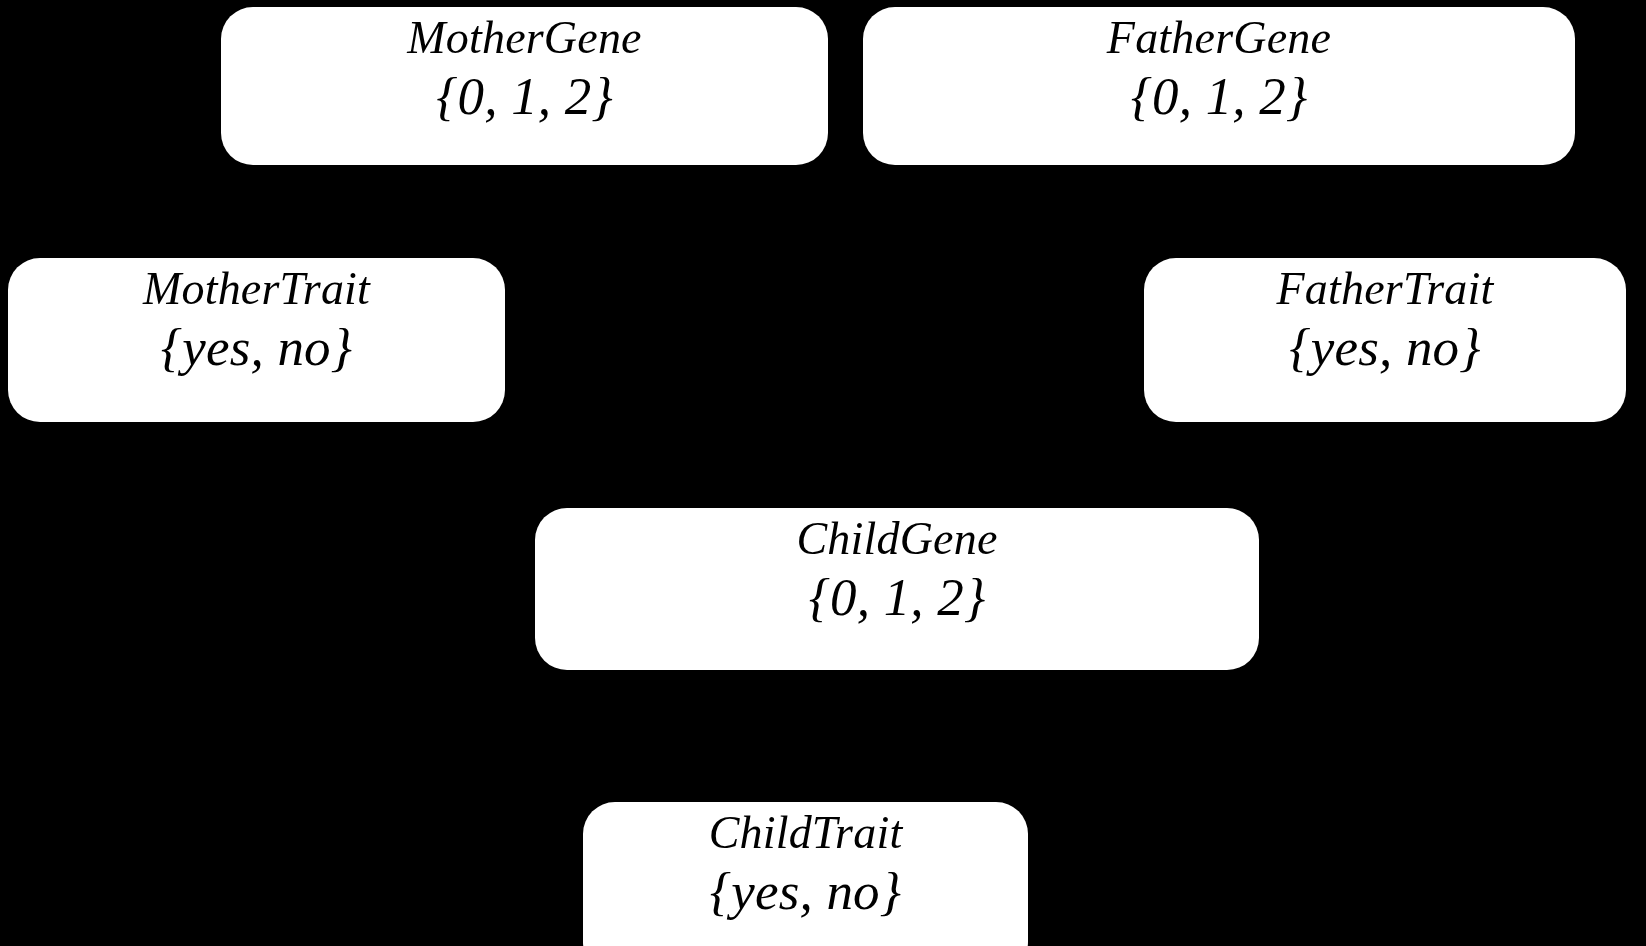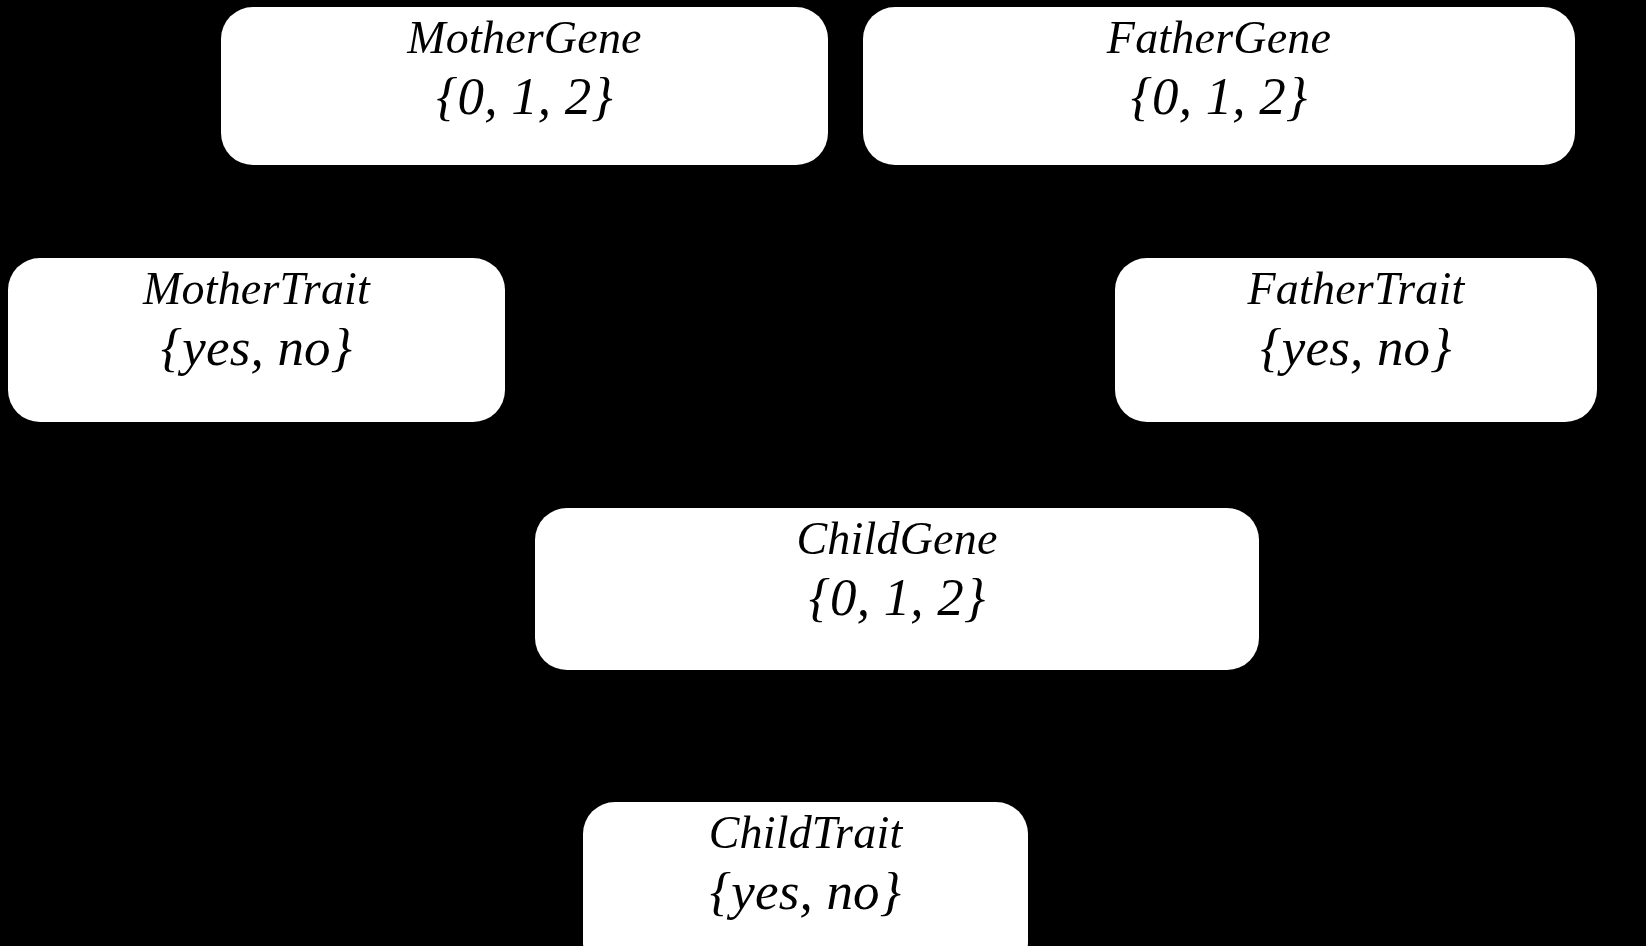--- a/index.html
+++ b/index.html
@@ -39,21 +39,21 @@
   .node .domain {
     font-size: 53px;
     letter-spacing: 0.2px;
     white-space: nowrap;
   }
 
   
   #node-mother-gene  { left: 221px;  top: 7px;   width: 607px; height: 158px; }
   #node-father-gene  { left: 863px;  top: 7px;   width: 712px; height: 158px; }
   #node-mother-trait { left: 8px;    top: 258px; width: 497px; height: 164px; }
-  #node-father-trait { left: 1115px; top: 258px; width: 482px; height: 164px; }
+  #node-father-trait { left: 1144px; top: 258px; width: 482px; height: 164px; }
   #node-child-gene   { left: 535px;  top: 508px; width: 724px; height: 162px; }
   #node-child-trait  { left: 583px;  top: 774px; width: 445px; height: 172px; margin-top: 28px; }
 </style>
 </head>
 <body>
 
 <div id="canvas">
 
   <div class="node" id="node-mother-gene">
     <span class="label">MotherGene</span>

